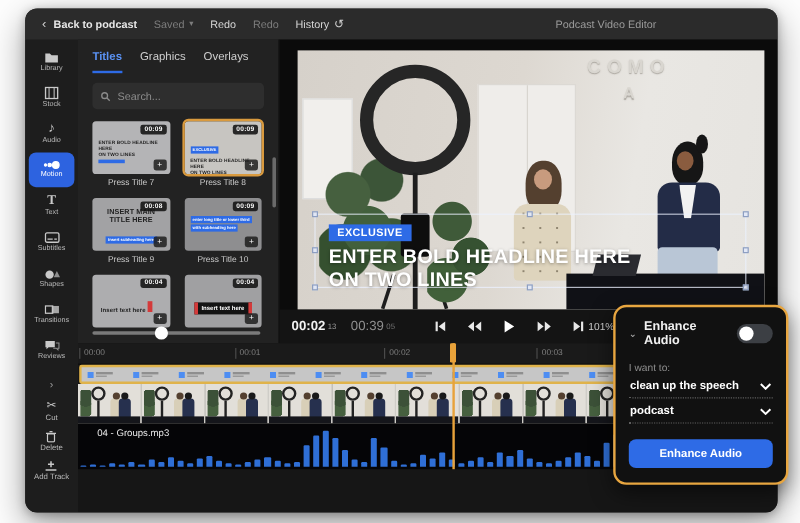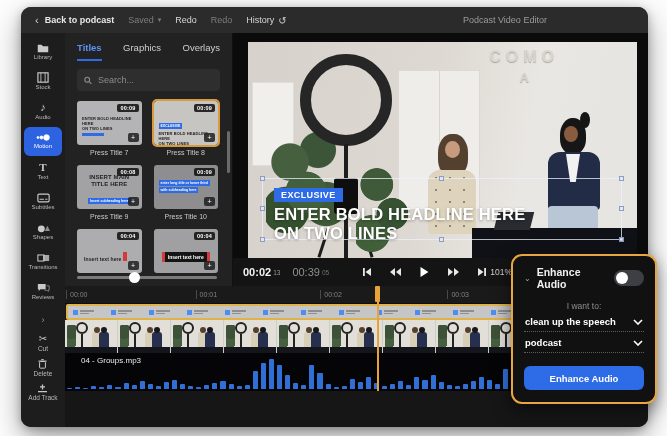--- a/index.html
+++ b/index.html
@@ -40,21 +40,21 @@
   .tool-item .glyph { font-size:10px; line-height:10px; color:#c9c9c9; }
   .tool-item .rlabel { font-size:6.5px; }
   .collapse-chev { color:#9a9a9a; font-size:9px; margin-bottom:2px; }
 
   .main-col { flex:1; display:flex; flex-direction:column; min-width:0; }
   .upper { display:flex; height:253px; }
 
   
   .titles-panel { width:168px; background:#222222; flex-shrink:0; position:relative;
                   display:flex; flex-direction:column; border-right:1px solid #101010; }
-  .tabs { display:flex; gap:15px; padding:9px 12px 0 12px; font-size:9.5px;justify-content:space-between; }
+  .tabs { display:flex; gap:15px; padding:9px 12px 0 12px; font-size:9.5px; }
   .tab { color:#cfcfcf; padding-bottom:6px; }
   .tab.selected { color:#5b93f5; font-weight:bold; border-bottom:2px solid #2e6be6; }
   .searchbox { margin:8px 12px 6px 12px; height:22px; background:#2e2e2e; border-radius:4px;
                display:flex; align-items:center; padding:0 7px; gap:6px; }
   .searchbox input { background:transparent; border:none; outline:none; color:#cfcfcf;
                      font-size:9px; width:100%; font-family:"Liberation Sans",sans-serif; }
   .searchbox input::placeholder { color:#8b8b8b; }
 
   .cards { display:grid; grid-template-columns:1fr 1fr; column-gap:12px; row-gap:9px;
            padding:4px 14px 0 12px; }
@@ -186,21 +186,21 @@
 
   
   .enhance { position:absolute; left:511px; top:254px; width:146px; height:150px; background:#111111;
              border:2.5px solid #e8a640; border-radius:11px; padding:10px 11px 11px 11px; z-index:10;
              box-shadow:0 6px 18px rgba(0,0,0,.5); }
   .en-head { display:flex; align-items:center; gap:6px; }
   .en-chev { color:#a8a8a8; font-size:8px; }
   .en-title { color:#f0f0f0; font-size:10.5px; font-weight:600; flex:1; }
   .toggle { width:30px; height:16px; background:#3c3f44; border-radius:9px; position:relative; }
   .toggle .knob { position:absolute; left:2px; top:2px; width:12px; height:12px; background:#ffffff; border-radius:50%; }
-  .en-label { color:#8f8f8f; font-size:8.5px; margin-top:11px;text-align:center; }
+  .en-label { color:#8f8f8f; font-size:8.5px; margin-top:11px; }
   .en-select { display:flex; align-items:center; justify-content:space-between; padding:5px 1px 4px 1px;
                border-bottom:1px dotted #5e5e5e; }
   .en-value { color:#ffffff; font-size:9.5px; font-weight:bold; }
   .en-btn { margin-top:13px; height:24px; background:#2e6be6; border-radius:6px; color:#ffffff;
             font-size:9.5px; font-weight:600; display:flex; align-items:center; justify-content:center; }
 </style>
 </head>
 <body>
 
 <div class="stage">

